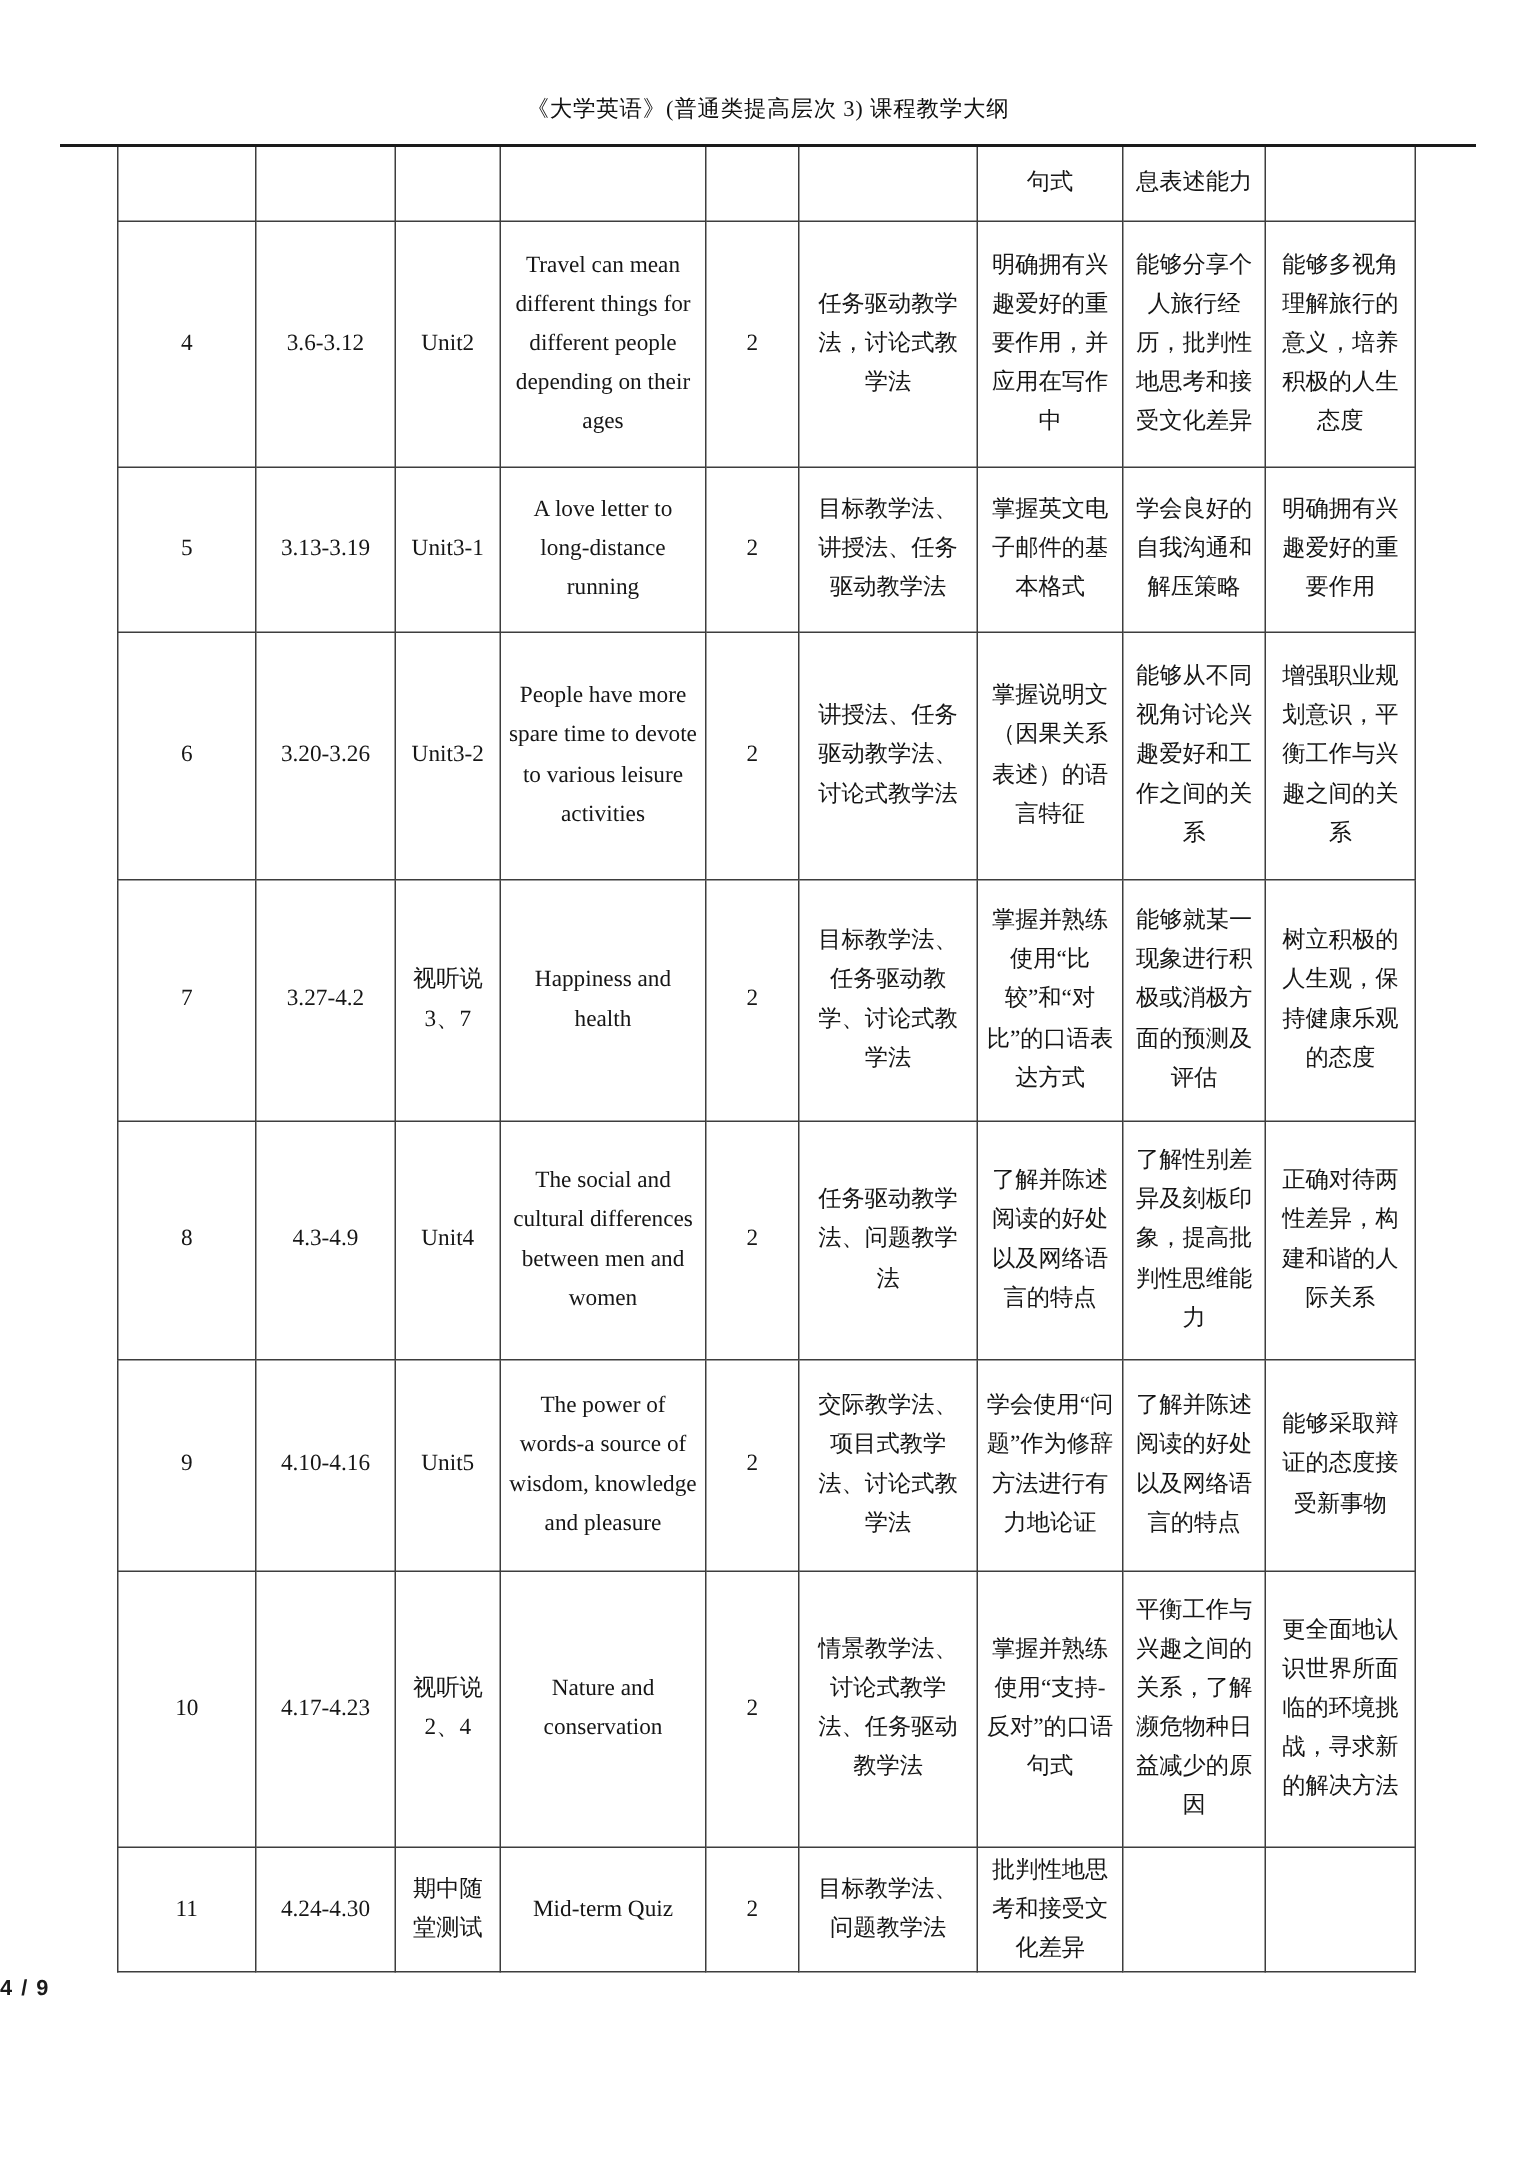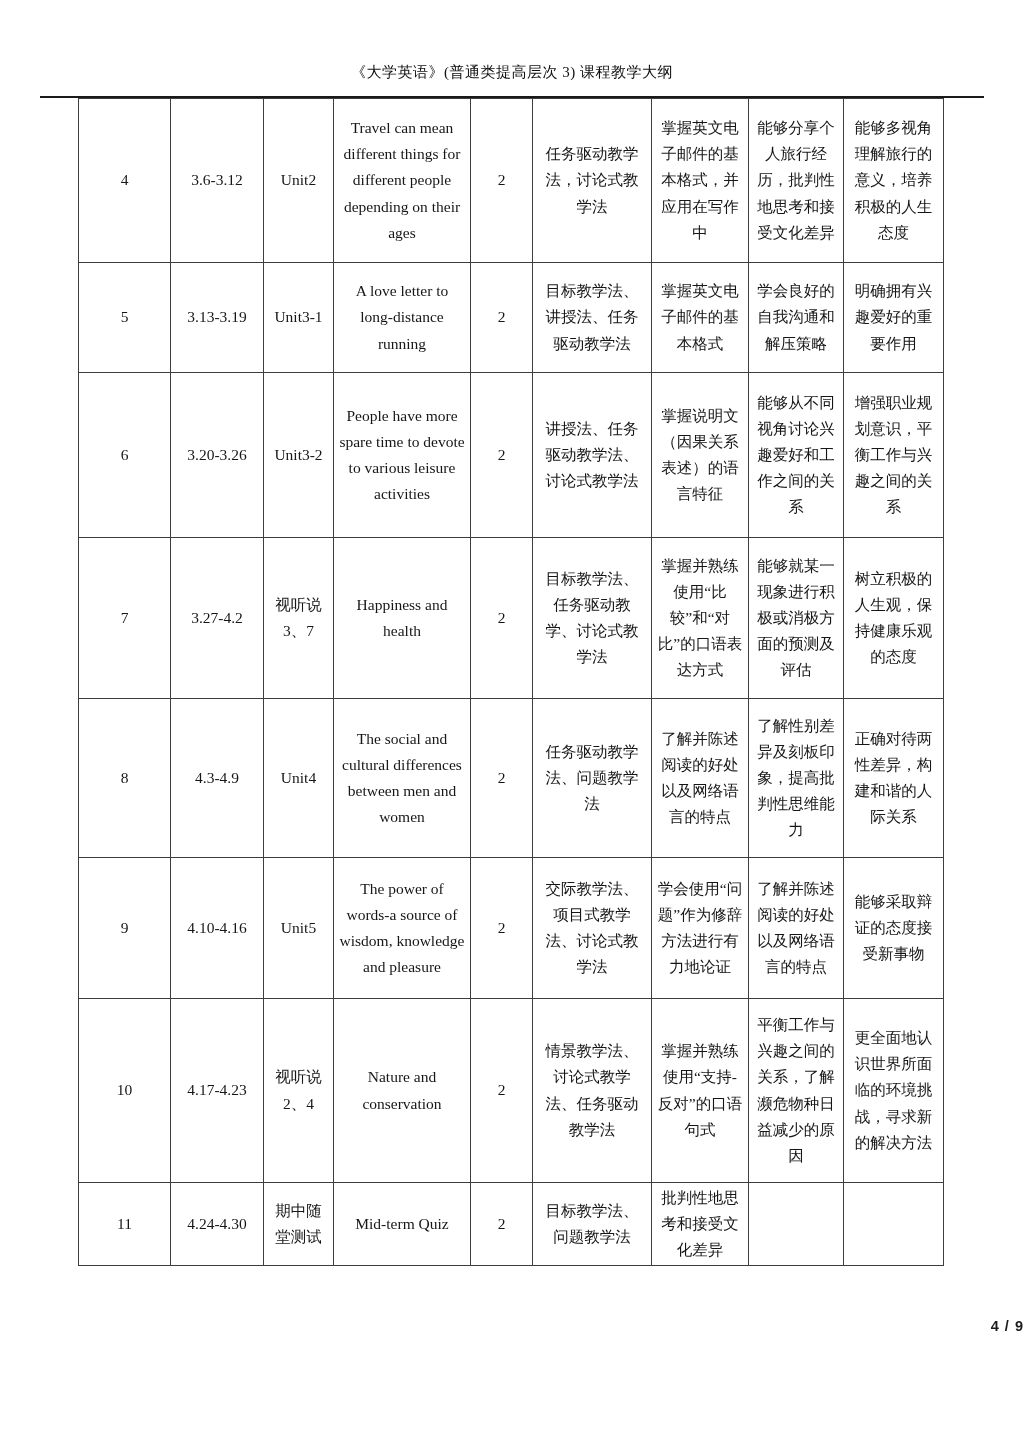--- a/index.html
+++ b/index.html
@@ -23,21 +23,21 @@
     border:1px solid #3d3d3d;
     vertical-align:middle;text-align:center;
     padding:2px 5px;
     font-size:15.5px;line-height:1.68;
     word-break:break-word;overflow-wrap:break-word;
   }
   tr.r-cont td{border-top:none;}
   td.zh{font-size:15.5px;}
   td.en{font-size:15.5px;}
   .footer-page{
-    position:absolute;top:1318px;left:0;width:100%;text-align:right;
+    position:absolute;top:1318px;left:0;width:100%;text-align:left;
     font-family:"Liberation Sans","DejaVu Sans",sans-serif;
     font-size:14.5px;font-weight:600;color:#1a1a1a;letter-spacing:1px;
   }
 </style>
 </head>
 <body>
 
 <div class="page">
 
   <div class="header-title">《大学英语》(普通类提高层次 3) 课程教学大纲</div>
@@ -50,29 +50,40 @@
         <col style="width:70px">
       <col style="width:137px">
         <col style="width:62px">
         <col style="width:119px">
       <col style="width:97px">
         <col style="width:95px">
         <col style="width:100px">
     </colgroup>
     <tbody>
 
+      <tr class="r-cont" style="height:49px">
+        <td class="zh"></td>
+        <td class="zh"></td>
+        <td class="zh"></td>
+        <td class="en"></td>
+        <td class="zh"></td>
+        <td class="zh"></td>
+        <td class="zh">句式</td>
+        <td class="zh">息表述能力</td>
+        <td class="zh"></td>
+      </tr>
 
       <tr style="height:164px">
         <td class="zh">4</td>
         <td class="zh">3.6-3.12</td>
         <td class="en">Unit2</td>
         <td class="en">Travel can mean different things for different people depending on their ages</td>
         <td class="zh">2</td>
         <td class="zh">任务驱动教学法，讨论式教学法</td>
-        <td class="zh">掌握英文电子邮件的基本格式，并应用在写作中</td>
+        <td class="zh">明确拥有兴趣爱好的重要作用，并应用在写作中</td>
         <td class="zh">能够分享个人旅行经历，批判性地思考和接受文化差异</td>
         <td class="zh">能够多视角理解旅行的意义，培养积极的人生态度</td>
       </tr>
 
       <tr style="height:110px">
         <td class="zh">5</td>
         <td class="zh">3.13-3.19</td>
         <td class="en">Unit3-1</td>
         <td class="en">A love letter to long-distance running</td>
         <td class="zh">2</td>

